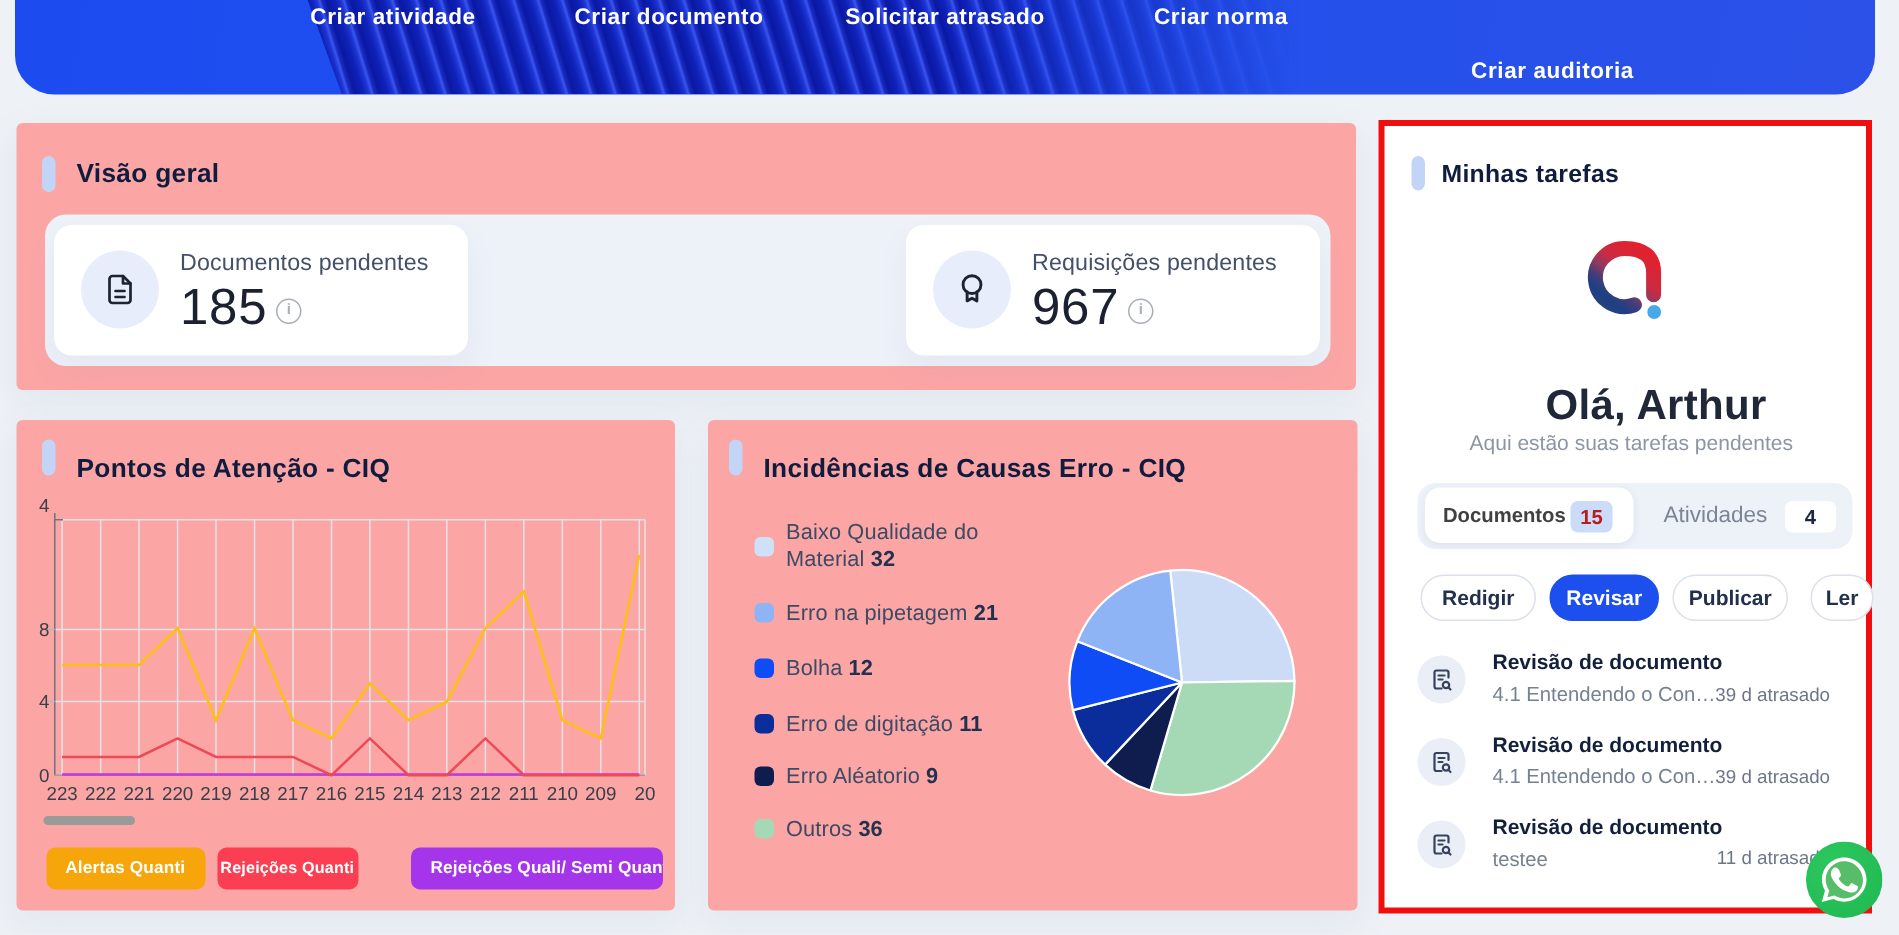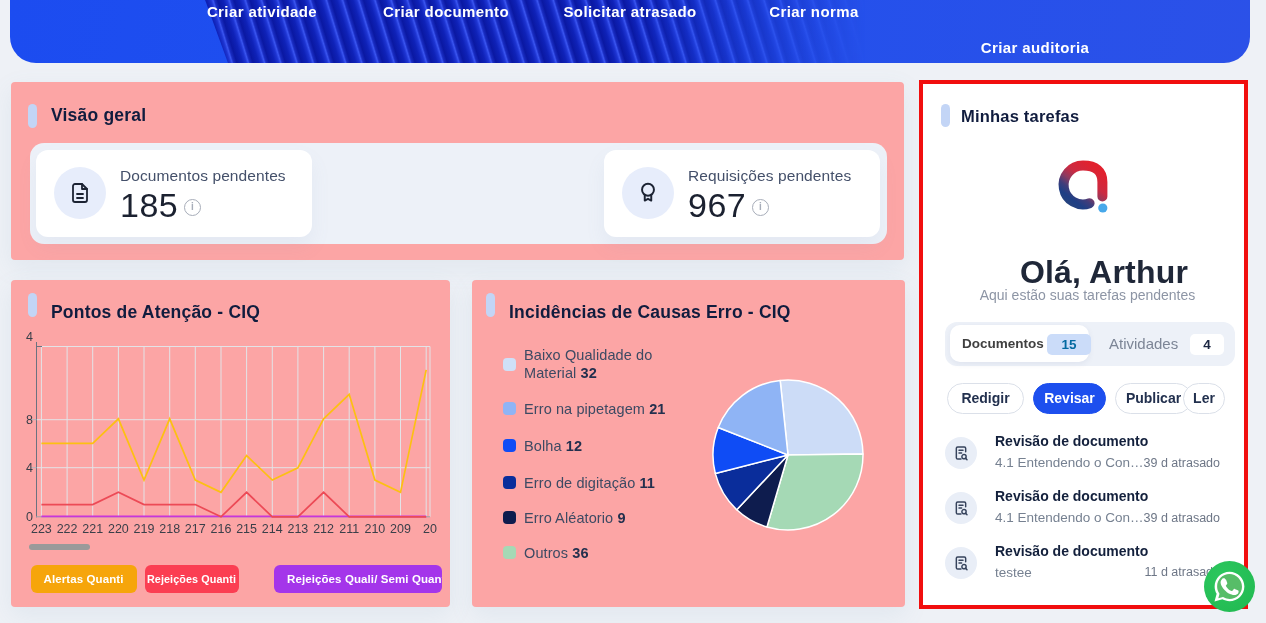--- a/index.html
+++ b/index.html
@@ -188,34 +188,34 @@
         <stop offset="0.55" stop-color="#8e3a60"></stop>
         <stop offset="0.72" stop-color="#3f3d7b"></stop>
         <stop offset="0.88" stop-color="#1e3f85"></stop>
         <stop offset="1" stop-color="#25427f"></stop>
       </linearGradient>
     </defs>
     <path d="M 19.4 11.5 L 19.4 -3 Q 19.4 -19.4 0 -19.4 A 19.4 19.4 0 1 0 6.6 18.24" fill="none" stroke="url(#lg)" stroke-width="10" stroke-linecap="round"></path>
     <circle cx="19.8" cy="23" r="4.6" fill="#47a8ea"></circle>
   </svg>
 
-  <div class="abs" style="left:0; top:170px; width:329px; text-align:center; font-size:32px; font-weight:600; color:#1f2738; letter-spacing:.2px;padding-left:33px;">Olá, Arthur</div>
+  <div class="abs" style="left:0; top:170px; width:329px; text-align:center; font-size:28px; font-weight:600; color:#1f2738; letter-spacing:.2px;padding-left:33px;">Olá, Arthur</div>
   <div class="abs" style="left:0; top:203px; width:329px; text-align:center; font-size:14px; color:#8d95a5;">Aqui estão suas tarefas pendentes</div>
 
   <div class="abs" style="left:22px; top:238px; width:290px; height:44px; background:#edf1f8; border-radius:12px;"></div>
   <div class="abs" style="left:27px; top:241px; width:139px; height:37px; background:#fff; border-radius:10px; box-shadow:0 2px 6px rgba(40,60,110,.07);"></div>
   <div class="abs" style="left:39px; top:252px; font-size:13.5px; font-weight:700; color:#404040;">Documentos</div>
-  <div class="abs" style="left:124px; top:250px; width:44px; height:21px; background:#cbdcf9; border-radius:5px; text-align:center; line-height:21px; font-size:13.5px; font-weight:700; color:#0369a1;">15</div>
+  <div class="abs" style="left:124px; top:250px; width:28px; height:21px; background:#cbdcf9; border-radius:5px; text-align:center; line-height:21px; font-size:13.5px; font-weight:700; color:#b91c1c;">15</div>
   <div class="abs" style="left:186px; top:251px; font-size:15px; font-weight:500; color:#7c8596;">Atividades</div>
   <div class="abs" style="left:267px; top:250px; width:34px; height:21px; background:#fff; border-radius:5px; text-align:center; line-height:21px; font-size:13.5px; font-weight:700; color:#1c2742;">4</div>
 
   <div class="chip" style="left:24px; top:299px; width:77px; line-height:28px;">Redigir</div>
   <div class="chip" style="left:110px; top:299px; width:73px; line-height:29px; background:#1d4fee; border-color:#1d4fee; color:#fff; font-weight:700;">Revisar</div>
   <div class="chip" style="left:192px; top:299px; width:77px; line-height:28px;">Publicar</div>
-  <div class="chip" style="left:260px; top:299px; width:42px; line-height:28px;">Ler</div>
+  <div class="chip" style="left:284px; top:299px; width:42px; line-height:28px;">Ler</div>
 
   <div class="abs" style="left:22px; top:353px; width:32px; height:32px; border-radius:50%; background:#e9eef7;"></div>
   <svg class="abs" style="left:30px; top:361px;" width="16" height="16" viewBox="0 0 24 24" fill="none" stroke="#36435c" stroke-width="2.2" stroke-linecap="round" stroke-linejoin="round">
       <path d="M19 10V5a2 2 0 0 0-2-2H7a2 2 0 0 0-2 2v14a2 2 0 0 0 2 2h5"></path>
       <path d="M9 8h6"></path>
       <path d="M9 12h4"></path>
       <circle cx="16.5" cy="17.5" r="3.2"></circle>
       <path d="M19 20 21 22"></path>
     </svg>
   <div class="trow-title" style="left:72px; top:349px;">Revisão de documento</div>

